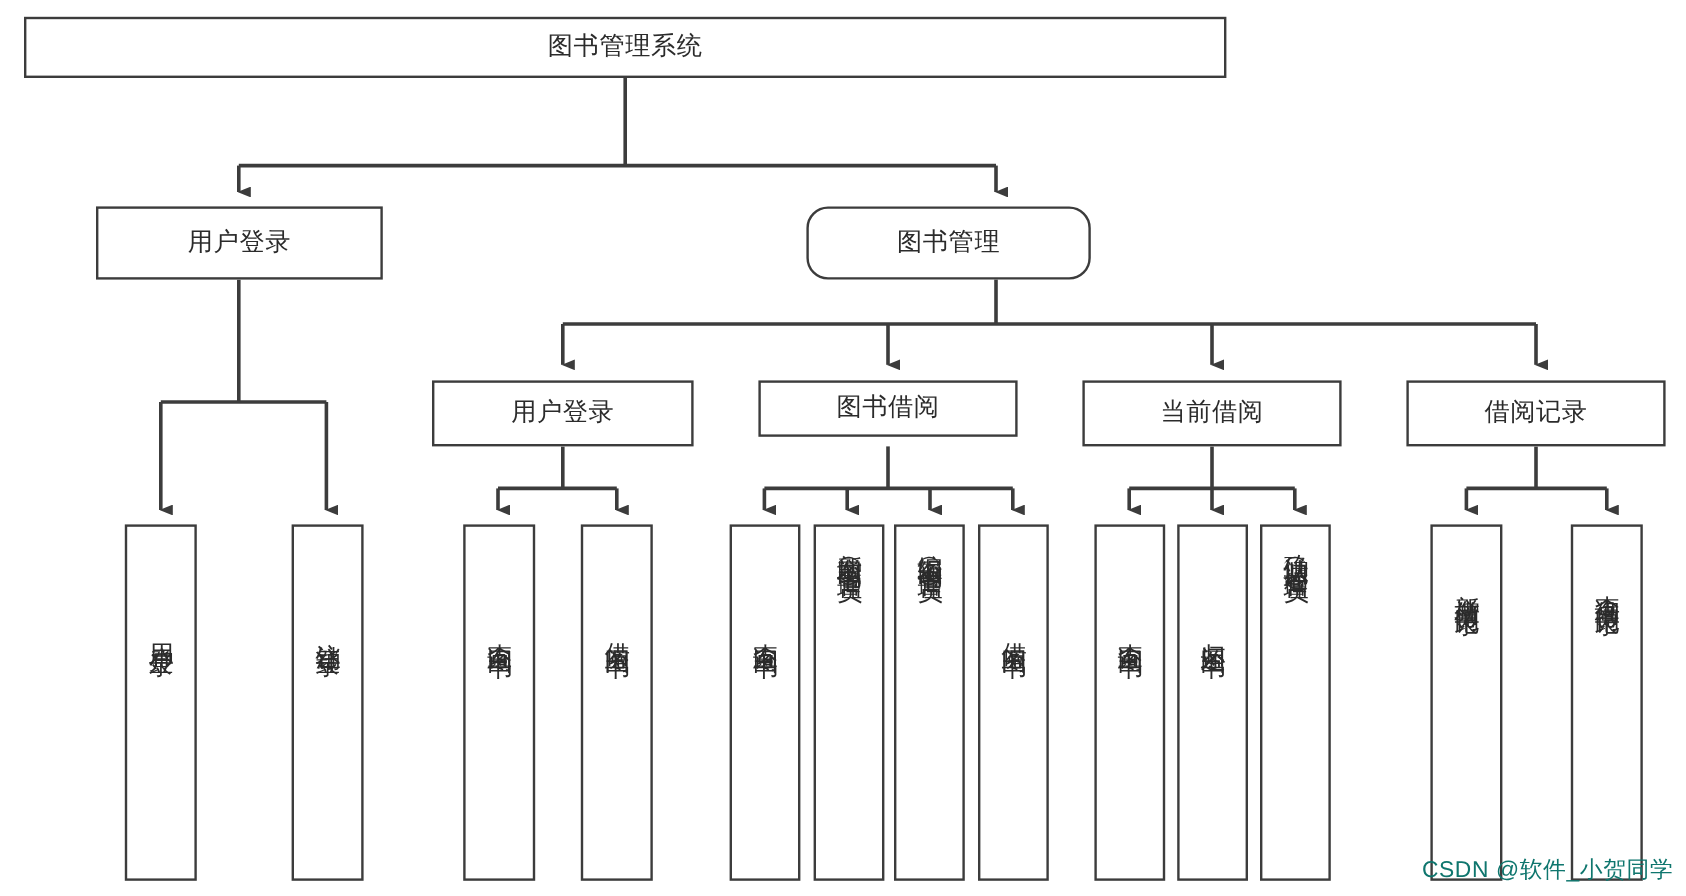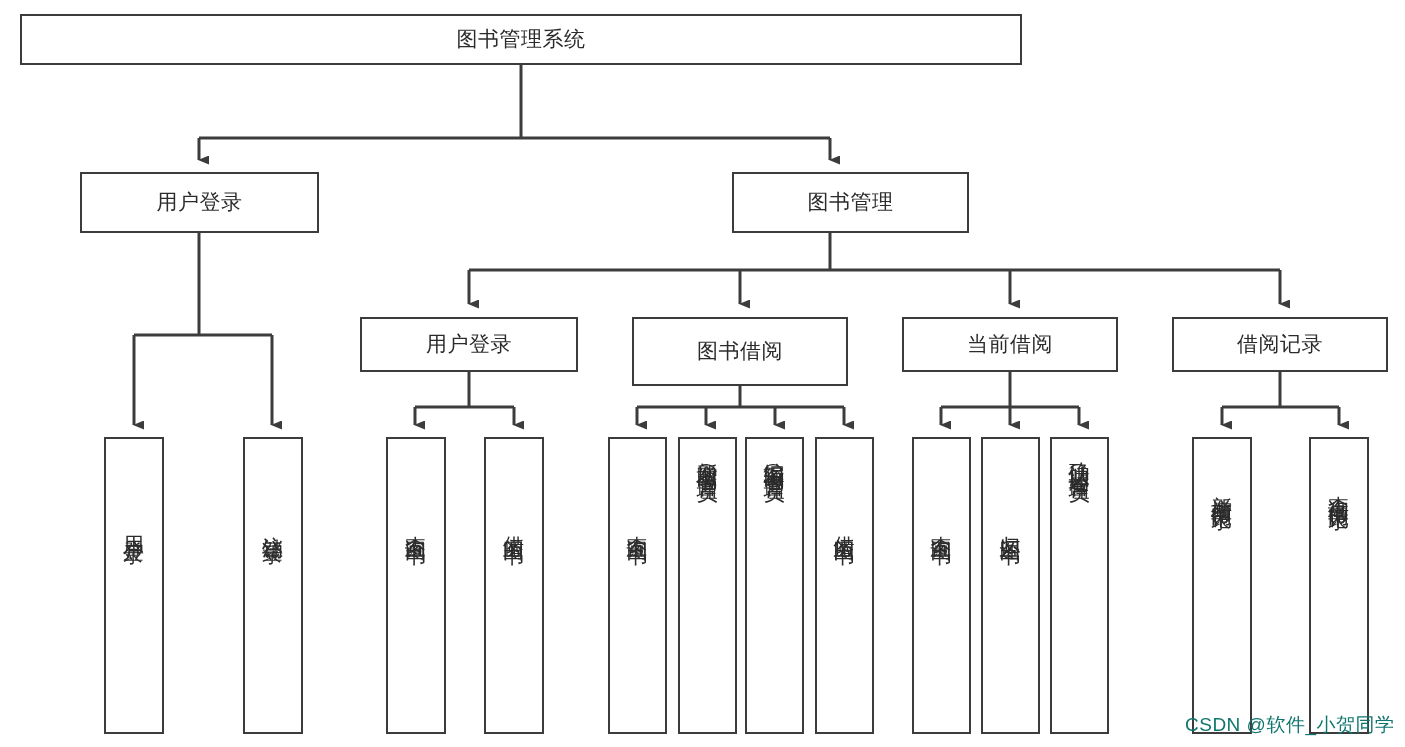--- a/index.html
+++ b/index.html
@@ -125,29 +125,29 @@
   </svg>
 
   <div class="node horizontal" style="left:20px; top:14px; width:1002px; height:51px;">
     <span class="label">图书管理系统</span>
   </div>
 
   <div class="node horizontal" style="left:80px; top:172px; width:239px; height:61px;">
     <span class="label">用户登录</span>
   </div>
 
-  <div class="node horizontal" style="left:732px; top:172px; width:237px; height:61px;">
+  <div class="node horizontal" style="left:672px; top:172px; width:237px; height:61px;border-radius:18px;">
     <span class="label">图书管理</span>
   </div>
 
   <div class="node horizontal" style="left:360px; top:317px; width:218px; height:55px;">
     <span class="label">用户登录</span>
   </div>
 
-  <div class="node horizontal" style="left:632px; top:317px; width:216px; height:69px;">
+  <div class="node horizontal" style="left:632px; top:317px; width:216px; height:47px;">
     <span class="label">图书借阅</span>
   </div>
 
   <div class="node horizontal" style="left:1172px; top:317px; width:216px; height:55px;">
     <span class="label">借阅记录</span>
   </div>
 
   <div class="node horizontal" style="left:902px; top:317px; width:216px; height:55px;">
     <span class="label">当前借阅</span>
   </div>

